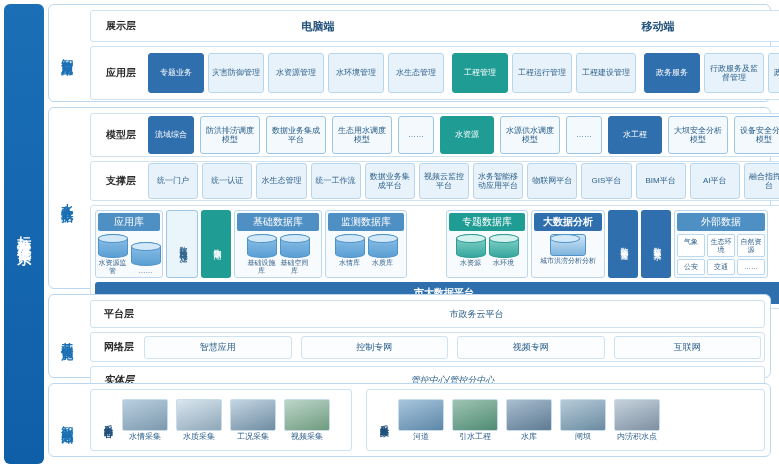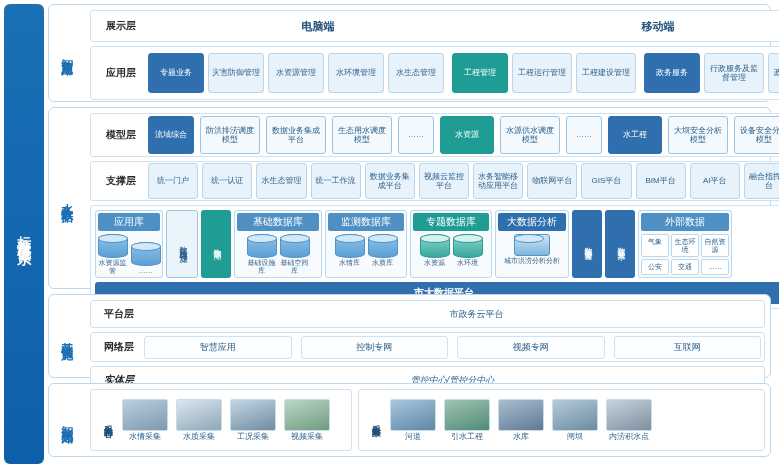--- a/index.html
+++ b/index.html
@@ -95,21 +95,21 @@
   .bd-flow{display:flex;align-items:stretch;gap:3px;}
   .bd-box{
     border:1px solid #bcd8ee;border-radius:3px;background:#f7fbfe;
     padding:2px;display:flex;flex-direction:column;align-items:center;
   }
   .bd-head{
     font-size:10px;color:#fff;background:#4e8fc4;border-radius:2px;
     width:100%;text-align:center;padding:2px 0;margin-bottom:3px;
   }
   .bd-head.green{background:#1f9d94;}
-  .bd-head.dark{background:#2f6fad;}
+  .bd-head.dark{background:#2f6fad;font-weight:bold;}
   .cyls{display:flex;gap:3px;align-items:flex-end;justify-content:center;}
   .cyl{width:30px;text-align:center;}
   .cyl .can{
     width:28px;height:22px;margin:0 auto;
     background:linear-gradient(180deg,#8fc2e8,#5b9fd4);
     border-radius:50%/22% 22% 18% 18%;
     border:1px solid #4f93c9;
     position:relative;
   }
   .cyl .can::before{
@@ -148,21 +148,21 @@
     flex:1;text-align:center;font-size:9px;color:#2b5e88;
     border:1px solid #cfe2f2;border-radius:3px;background:#fbfdff;
     margin-right:4px;padding:4px 0;
   }
   .infra-row .cell:last-child{margin-right:0;}
   .infra-row .full{
     flex:1;text-align:center;font-size:9px;color:#2b5e88;padding:4px 0;
   }
 
   
-  .sense-body{display:flex;gap:6px;}
+  .sense-body{display:flex;gap:14px;}
   .sense-panel{
     border:1px solid #cfe2f2;border-radius:3px;background:#fff;
     padding:4px;display:flex;align-items:center;
   }
   .sense-tag{
     flex:0 0 26px;font-size:9px;color:#1f4f7a;font-weight:bold;
     writing-mode:vertical-rl;text-orientation:upright;letter-spacing:1px;
     display:flex;align-items:center;justify-content:center;height:48px;
   }
   .sense-items{display:flex;gap:6px;align-items:flex-end;}
@@ -328,21 +328,21 @@
                   <div class="can"></div>
                   <div class="cap">水情库</div>
                 </div>
                 <div class="cyl">
                   <div class="can"></div>
                   <div class="cap">水质库</div>
                 </div>
               </div>
             </div>
 
-            <div class="bd-box" style="width:76px;">
+            <div class="bd-box" style="width:76px;margin-left:36px;">
               <div class="bd-head green">专题数据库</div>
               <div class="cyls">
                 <div class="cyl green">
                   <div class="can"></div>
                   <div class="cap">水资源</div>
                 </div>
                 <div class="cyl green">
                   <div class="can"></div>
                   <div class="cap">水环境</div>
                 </div>

